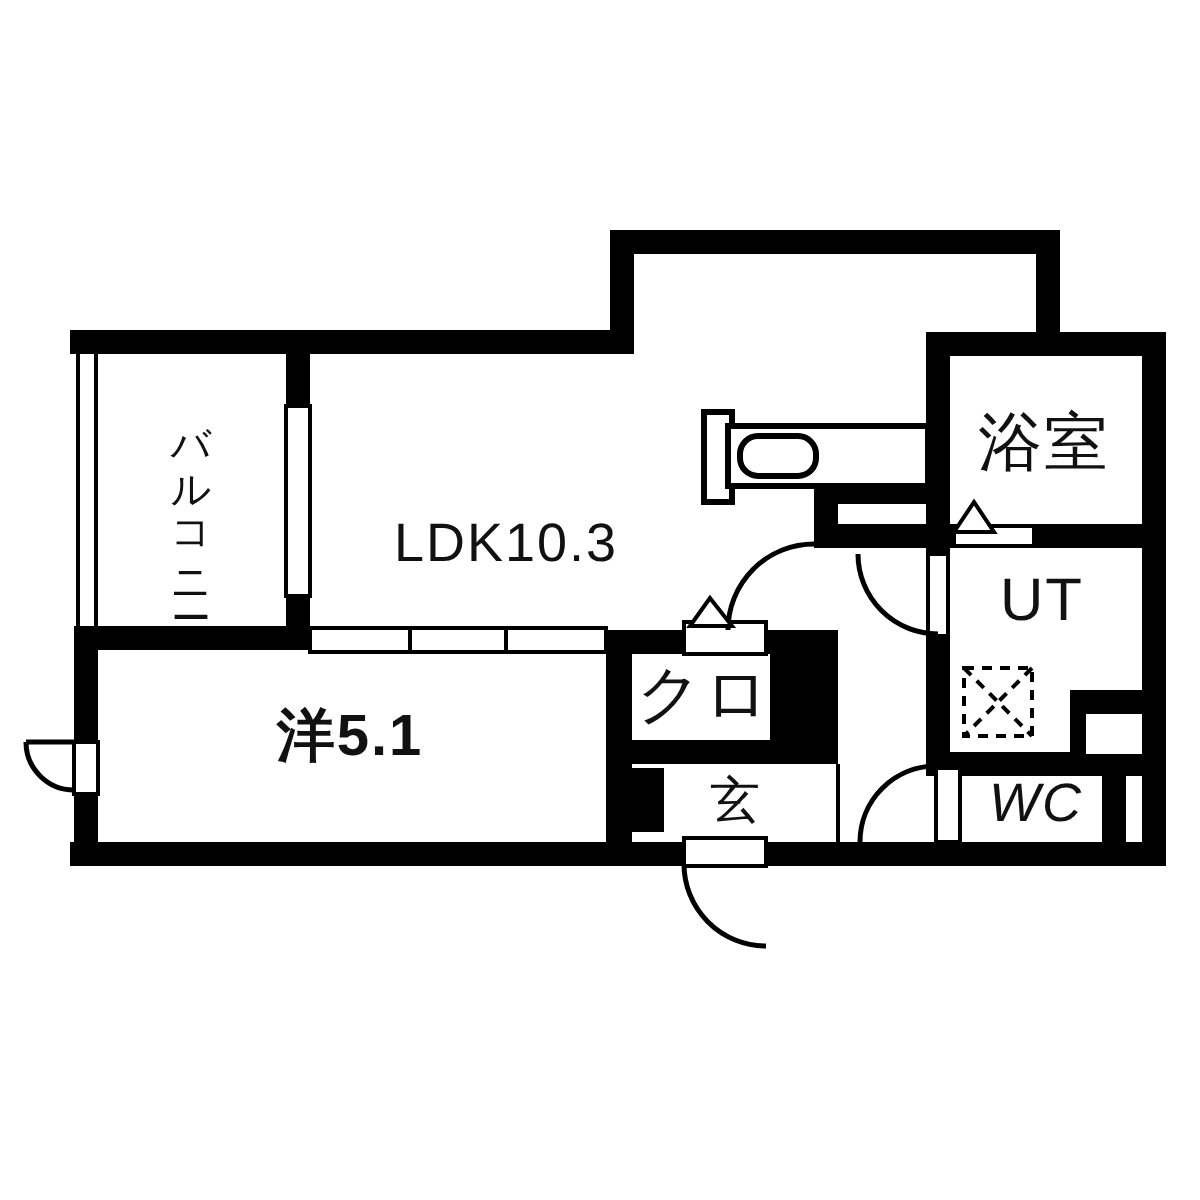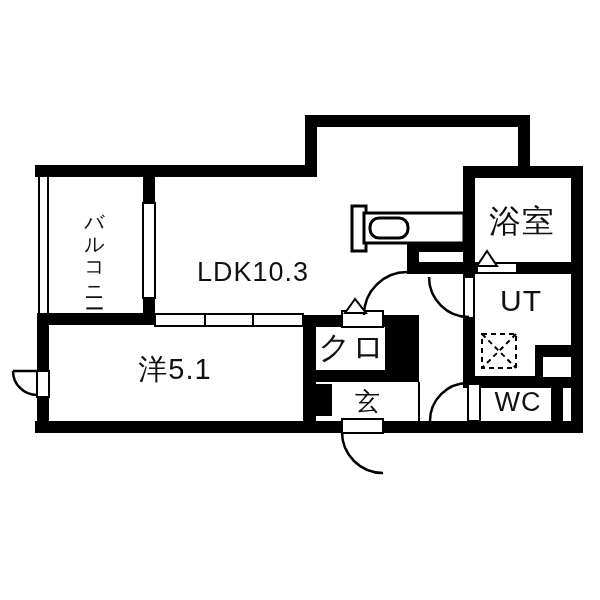--- a/index.html
+++ b/index.html
@@ -93,19 +93,19 @@
   <div class="label v" style="left:95px; top:250px; font-size:20px;">バルコニー</div>
 
   <div class="label" style="left:253px; top:246px; font-size:27px;margin-top:26px;">LDK10.3</div>
 
   <div class="label" style="left:522px; top:221px; font-size:32px;">浴室</div>
 
   <div class="label" style="left:521px; top:301px; font-size:30px;text-align:center;">UT</div>
 
   <div class="label" style="left:352px; top:347px; font-size:32px;">クロ</div>
 
-  <div class="label" style="left:175px; top:369px; font-size:29px;">洋5.1</div>
+  <div class="label" style="left:175px; top:369px; font-size:29px;font-weight:bold;">洋5.1</div>
 
   <div class="label" style="left:368px; top:401px; font-size:25px;">玄</div>
 
-  <div class="label" style="left:518px; top:402px; font-size:27px;">WC</div>
+  <div class="label" style="left:518px; top:402px; font-size:27px;font-style:italic;">WC</div>
 
 </div>
 
 </body></html>

